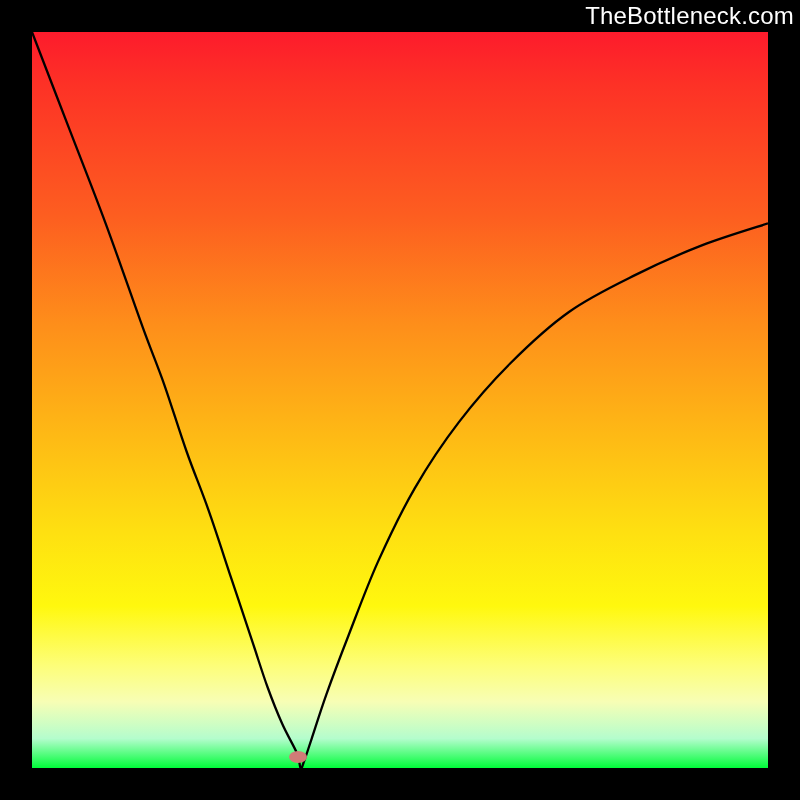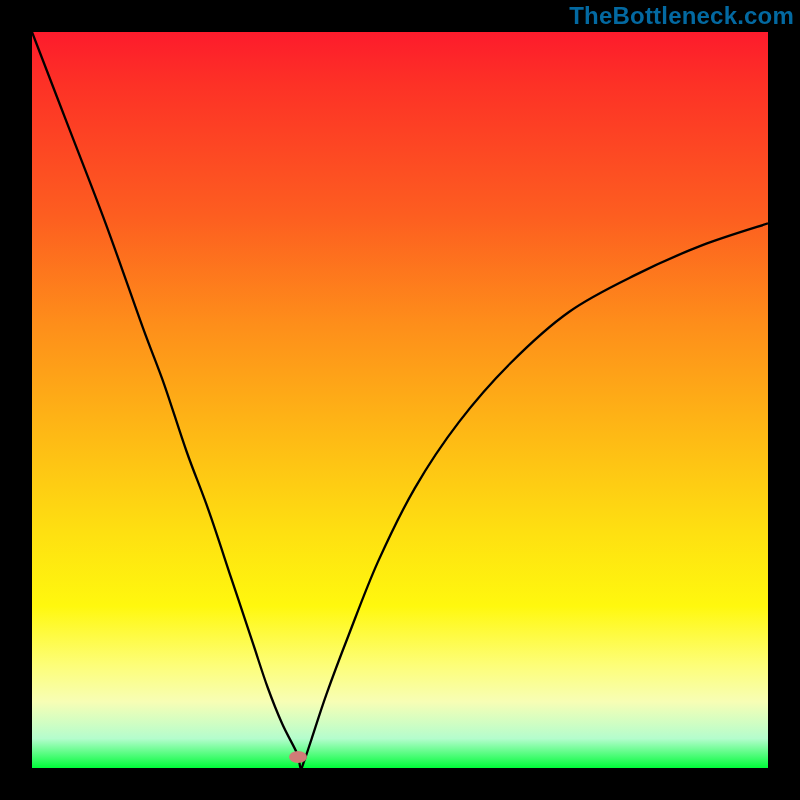--- a/index.html
+++ b/index.html
@@ -51,22 +51,22 @@
     width: 18px;
     height: 12px;
     border-radius: 50%;
     background: #d07c77;
   }
   .watermark {
     position: absolute;
     top: 2px;
     right: 6px;
     font-size: 24px;
-    color: #0369a1;
-    font-weight: 700;
+    color: #ffffff;
+    font-weight: 400;
     letter-spacing: 0.2px;
     user-select: none;
   }
 </style>
 </head>
 <body>
 
 <div class="outer">
   <div class="watermark">TheBottleneck.com</div>
   <div class="plot-area">

